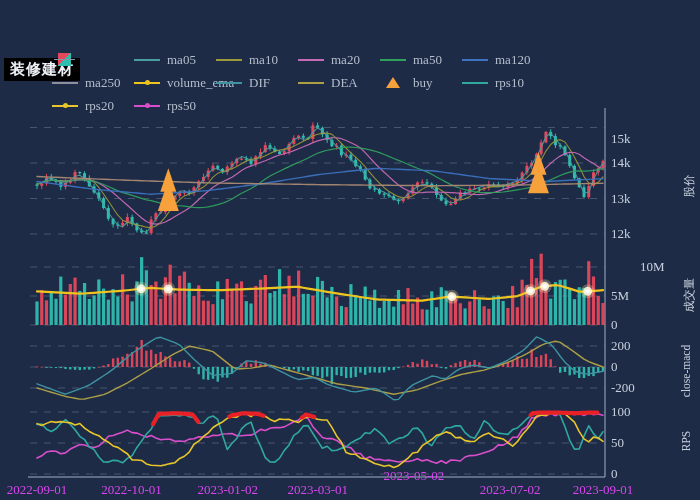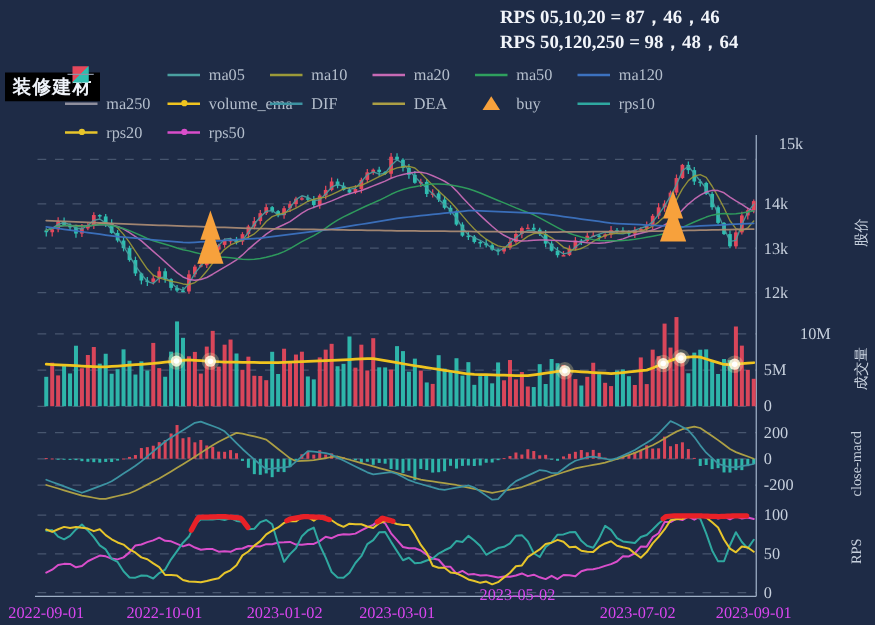--- a/index.html
+++ b/index.html
@@ -33,24 +33,20 @@
   .ylab{position:absolute;font-size:11.5px;color:#c7d0dd;transform:translate(-50%,-50%) rotate(-90deg);
         transform-origin:center;white-space:nowrap;}
   svg{position:absolute;left:0;top:0;}
 </style>
 </head>
 <body>
 
 <div class="stage">
 
 
-  <div class="rps-header">
-    <div>RPS 05,10,20 = 87，46，46</div>
-    <div>RPS 50,120,250 = 98，48，64</div>
-  </div>
 
   <div class="sector-tag">装修建材</div>
 
   <div id="legend">
       <div class="legend-row">
         <div class="legend-item">
           <span class="cs" style="background: linear-gradient(135deg, rgb(228, 72, 92) 50%, rgb(47, 189, 176) 50%);">
             <i></i>
           </span>
         </div>
@@ -649,21 +645,21 @@
       <polyline points="37,458.0697257397603 41.7563025210084,455.7779613587877 46.51260504201681,451.9913867591158 51.26890756302521,451.0871283849709 56.02521008403362,451.17547630910246 60.78151260504202,453.80910144486285 65.53781512605042,452.8633794858395 70.29411764705883,449.0044942006563 75.05042016806723,446.72811574538304 79.80672268907563,444.49305090314505 84.56302521008404,445.0585694886904 89.31932773109244,446.85337887459116 94.07563025210084,447.50084306806355 98.83193277310924,445.8907040184302 103.58823529411765,441.893090690101 108.34453781512605,436.31173109983985 113.10084033613445,435.56417740009846 117.85714285714286,433.6971854422827 122.61344537815125,432.32059090689233 127.36974789915966,430.1135590918231 132.12605042016807,432.6680235685897 136.88235294117646,433.0959193880958 141.6386554621849,435.1328939911066 146.39495798319328,437.1210573267087 151.15126050420167,435.57713833131623 155.9075630252101,438.02813945552975 160.6638655462185,439.81122768775185 165.42016806722688,439.2253649105792 170.1764705882353,439.26944085659 174.9327731092437,441.35748019076823 179.6890756302521,441.0100350666013 184.4453781512605,441.47921293231866 189.2016806722689,439.1521404956542 193.9579831932773,438.81049597083006 198.71428571428572,436.8257123151621 203.47058823529412,437.01977697668815 208.2268907563025,437.12369690364534 212.98319327731093,435.301515825381 217.73949579831933,435.45515909729534 222.49579831932772,434.0311378087948 227.25210084033614,433.8246919909132 232.00840336134453,433.5125117170532 236.76470588235293,435.6635654970951 241.52100840336135,435.7507952579656 246.27731092436974,435.2425139147814 251.03361344537817,435.1668650841955 255.78991596638656,432.9222321166541 260.546218487395,429.3639240265163 265.30252100840335,430.5495152265954 270.05882352941177,428.2804262538963 274.8151260504202,427.4641386638506 279.57142857142856,427.6693122497458 284.327731092437,426.90124846537384 289.0840336134454,424.36849382611996 293.84033613445376,421.8124217444415 298.5966386554622,419.8895650900689 303.3529411764706,416.1258110608089 308.109243697479,418.65391255836875 312.8655462184874,426.6830458220482 317.6218487394958,432.07297357537215 322.3781512605042,437.5820372907136 327.1344537815126,438.6587823979281 331.890756302521,438.577780441272 336.6470588235294,440.38691387767045 341.4033613445378,443.81935066826514 346.15966386554624,446.82743097262124 350.9159663865546,447.830773279767 355.672268907563,453.1934825642781 360.42857142857144,453.4673002184302 365.1848739495798,458.9200945680827 369.94117647058823,456.76990775475883 374.69747899159665,459.6111825974037 379.453781512605,459.29124107774356 384.21008403361344,460.4258338520554 388.96638655462186,460.1068565985766 393.7226890756302,461.07014432586715 398.47899159663865,461.9902108880296 403.2352941176471,461.2803926790462 407.99159663865544,461.4618828737857 412.74789915966386,460.4435757966698 417.5042016806723,458.7496528944308 422.26050420168065,460.8992069081101 427.01680672268907,459.7422298144755 431.7731092436975,461.8538509998626 436.52941176470586,463.2888019242132 441.2857142857143,460.691282771581 446.0420168067227,463.21954592227456 450.79831932773106,459.9762525032951 455.5546218487395,460.2538239326238 460.3109243697479,460.9935298787806 465.06722689075633,457.011035443143 469.8235294117647,455.5795473988146 474.5798319327731,455.46155330347483 479.33613445378154,454.3017725942027 484.0924369747899,452.6747386367064 488.8487394957983,451.31512450109085 493.60504201680675,449.17452643386684 498.3613445378151,444.9151677313488 503.11764705882354,445.1028756616621 507.87394957983196,442.5950201800192 512.6302521008404,437.2846207767195 517.3865546218487,437.31302541095357 522.1428571428571,429.7339105898608 526.8991596638655,426.6111209919687 531.655462184874,417.68157210021496 536.4117647058824,417.63664337772 541.1680672268908,414.8900424818387 545.9243697478992,416.07915340399165 550.6806722689075,413.34953908179887 555.436974789916,415.7465297755619 560.1932773109244,413.03638227730033 564.9495798319327,413.9070765073547 569.7058823529412,413.30315886419214 574.4621848739496,414.7709748155291 579.218487394958,413.3572059067144 583.9747899159664,415.53210426100645 588.7310924369748,413.09192095436475 593.4873949579832,414.8132651039213 598.2436974789916,414.0589317332674 603,415.1851440296881" fill="none" stroke="#d94ecb" stroke-width="1.6" opacity="1" stroke-linejoin="round" stroke-linecap="round"></polyline>
       <polyline points="37,424.567843709169 41.7563025210084,424.0832041459976 46.51260504201681,429.3335320590676 51.26890756302521,431.4422505063224 56.02521008403362,428.72107350567126 60.78151260504202,423.4899470785022 65.53781512605042,419.5732312866361 70.29411764705883,424.3596913071974 75.05042016806723,429.76664854296257 79.80672268907563,436.34074311840175 84.56302521008404,439.54997237834243 89.31932773109244,447.0781769110121 94.07563025210084,449.5686392102192 98.83193277310924,457.04794712239175 103.58823529411765,461.99067227204705 108.34453781512605,462.12391965767165 113.10084033613445,460.355223094245 117.85714285714286,460.65473207990203 122.61344537815125,462.80130371793786 127.36974789915966,458.41477635865124 132.12605042016807,455.6148329318165 136.88235294117646,447.4374069513643 141.6386554621849,440.91981579146176 146.39495798319328,434.14681590548537 151.15126050420167,429.241134859772 155.9075630252101,419.09280448759836 160.6638655462185,415.48187092348854 165.42016806722688,415.66946238658454 170.1764705882353,415.5128856323122 174.9327731092437,415.03429370218316 179.6890756302521,416.0265255485465 184.4453781512605,414.4190088804481 189.2016806722689,416.74376509402896 193.9579831932773,417.4316043217452 198.71428571428572,423.32531200418384 203.47058823529412,422.98900857793313 208.2268907563025,417.7134146509575 212.98319327731093,416.02264773797214 217.73949579831933,419.39431776989073 222.49579831932772,435.1402475653133 227.25210084033614,449.44863156958513 232.00840336134453,443.2823337110517 236.76470588235293,438.55011463661896 241.52100840336135,428.9326394542011 246.27731092436974,424.41639002218346 251.03361344537817,422.1172836348608 255.78991596638656,435.9639758321082 260.546218487395,446.0552796034316 265.30252100840335,457.6040652790244 270.05882352941177,461.9509834311311 274.8151260504202,462.1385390151855 279.57142857142856,458.1407846331889 284.327731092437,450.3988480922975 289.0840336134454,444.96887712301077 293.84033613445376,435.3326536844554 298.5966386554622,432.08855033461487 303.3529411764706,425.8959553641667 308.109243697479,425.6369717662954 312.8655462184874,433.4711199341538 317.6218487394958,440.8846783250419 322.3781512605042,448.2000050961638 327.1344537815126,446.23521949462844 331.890756302521,450.5898350137483 336.6470588235294,450.17480919394603 341.4033613445378,448.36932177638255 346.15966386554624,446.7733409943993 350.9159663865546,442.85510344358585 355.672268907563,440.2087289363415 360.42857142857144,438.02597157422053 365.1848739495798,432.72665868664865 369.94117647058823,433.54885963616834 374.69747899159665,428.6707455223531 379.453781512605,432.3932622866468 384.21008403361344,436.8395919269064 388.96638655462186,443.8447172387407 393.7226890756302,441.0254907150139 398.47899159663865,438.40717687353003 403.2352941176471,437.4731219960705 407.99159663865544,434.77704232604464 412.74789915966386,428.6242924444104 417.5042016806723,428.12151474169116 422.26050420168065,433.08656826888284 427.01680672268907,442.58975737601077 431.7731092436975,445.6163162675863 436.52941176470586,437.54086227628 441.2857142857143,433.75858837512556 446.0420168067227,427.792899487772 450.79831932773106,427.5269209422179 455.5546218487395,425.8747690200365 460.3109243697479,425.6988529837936 465.06722689075633,432.65156694564115 469.8235294117647,436.7197515734427 474.5798319327731,438.247763203916 479.33613445378154,430.68882543232826 484.0924369747899,420.731716163865 488.8487394957983,423.9387280469283 493.60504201680675,430.458762301351 498.3613445378151,433.14333212528504 503.11764705882354,433.7167428356853 507.87394957983196,434.38193680140114 512.6302521008404,429.5797087882186 517.3865546218487,428.0080550049546 522.1428571428571,423.63121808502694 526.8991596638655,418.7745544420378 531.655462184874,414.88353580039313 536.4117647058824,413.9301446233493 541.1680672268908,413.97831848635633 545.9243697478992,413.3309176905151 550.6806722689075,413.4771864283774 555.436974789916,413.27295066429474 560.1932773109244,414.98110226363843 564.9495798319327,426.722840161916 569.7058823529412,440.32850282548566 574.4621848739496,449.09862306688734 579.218487394958,449.01912851712825 583.9747899159664,436.1999935455224 588.7310924369748,425.7681038270547 593.4873949579832,433.5979167335098 598.2436974789916,438.6568743099331 603,431.8117281894945" fill="none" stroke="#2fa8a0" stroke-width="1.6" opacity="1" stroke-linejoin="round" stroke-linecap="round"></polyline>
       <polyline points="37,423.6264454084169 41.7563025210084,425.51401179719653 46.51260504201681,423.3767910008958 51.26890756302521,421.51032433593457 56.02521008403362,422.38432553625415 60.78151260504202,421.586909322296 65.53781512605042,422.25681600027497 70.29411764705883,422.8346848606789 75.05042016806723,424.92425463182246 79.80672268907563,423.452273236752 84.56302521008404,428.0814838557802 89.31932773109244,431.43709381753536 94.07563025210084,433.9535022202759 98.83193277310924,435.65489181532956 103.58823529411765,439.5675732936153 108.34453781512605,442.1827519214219 113.10084033613445,445.92422417785417 117.85714285714286,447.3697891759713 122.61344537815125,450.71315401004637 127.36974789915966,453.75401299001396 132.12605042016807,459.99806378421795 136.88235294117646,460.01317691533444 141.6386554621849,460.47926115467163 146.39495798319328,463.9729540469806 151.15126050420167,465.1913312718076 155.9075630252101,465.4897217238447 160.6638655462185,465.7853021972701 165.42016806722688,464.8412339187437 170.1764705882353,463.5919702055589 174.9327731092437,462.6689409550569 179.6890756302521,458.39869022584674 184.4453781512605,456.2500607029108 189.2016806722689,452.1202305109037 193.9579831932773,444.28705072915386 198.71428571428572,441.1980044461844 203.47058823529412,436.48101565740086 208.2268907563025,432.9245365954323 212.98319327731093,427.54108414761555 217.73949579831933,424.4663904179147 222.49579831932772,421.95052587721045 227.25210084033614,418.3238933513336 232.00840336134453,416.8567414537908 236.76470588235293,417.08570247808854 241.52100840336135,413.74824311176064 246.27731092436974,413.76320363805246 251.03361344537817,416.5417589040787 255.78991596638656,413.28930256793416 260.546218487395,414.6489698292686 265.30252100840335,416.21478961211017 270.05882352941177,419.41403409481705 274.8151260504202,421.4845109109792 279.57142857142856,418.93298371861823 284.327731092437,419.45211055114873 289.0840336134454,419.4161376468393 293.84033613445376,421.2071717778339 298.5966386554622,422.3786034158462 303.3529411764706,418.62704236827517 308.109243697479,416.8068831664663 312.8655462184874,417.6444894496772 317.6218487394958,419.20959454487877 322.3781512605042,420.04997757020914 327.1344537815126,420.06538370422305 331.890756302521,427.3187096605611 336.6470588235294,435.9504969548715 341.4033613445378,442.34541057519897 346.15966386554624,452.5719473023152 350.9159663865546,454.2141209583059 355.672268907563,454.2724722437897 360.42857142857144,458.0395556596148 365.1848739495798,458.67589531434 369.94117647058823,460.9732901996752 374.69747899159665,463.54841631612624 379.453781512605,464.8514635696314 384.21008403361344,466.26875132636206 388.96638655462186,465.25482454677604 393.7226890756302,467.46483522405856 398.47899159663865,465.7393157195727 403.2352941176471,461.9020776401402 407.99159663865544,458.21468902630886 412.74789915966386,452.98903016039134 417.5042016806723,452.320897027334 422.26050420168065,445.70003179749426 427.01680672268907,442.5761059121724 431.7731092436975,439.5094035780741 436.52941176470586,435.2386714064938 441.2857142857143,434.1371582018371 446.0420168067227,431.86358880257103 450.79831932773106,433.36230065198197 455.5546218487395,437.76360942491556 460.3109243697479,437.33638927664543 465.06722689075633,440.62707322635873 469.8235294117647,441.41048657315287 474.5798319327731,441.50196245757314 479.33613445378154,437.3711661748766 484.0924369747899,434.7549291427658 488.8487394957983,433.0142985410305 493.60504201680675,436.6552224792573 498.3613445378151,437.85867588806985 503.11764705882354,438.9187695501934 507.87394957983196,442.7287746245785 512.6302521008404,446.1788287716719 517.3865546218487,441.6770111276819 522.1428571428571,434.73575373348996 526.8991596638655,429.50703925417264 531.655462184874,423.5710007466029 536.4117647058824,416.27754954728357 541.1680672268908,415.3220948835995 545.9243697478992,415.2745388316657 550.6806722689075,412.62 555.436974789916,413.7347508350293 560.1932773109244,412.9422941484094 564.9495798319327,413.9393596014804 569.7058823529412,417.83645065812846 574.4621848739496,422.02565918257943 579.218487394958,431.64159796353397 583.9747899159664,438.88317084996004 588.7310924369748,441.8480737883286 593.4873949579832,437.1567026406074 598.2436974789916,437.99765170225055 603,441.3684625506215" fill="none" stroke="#e7c52b" stroke-width="1.6" opacity="1" stroke-linejoin="round" stroke-linecap="round"></polyline>
       <polyline points="153.02999999999997,424.1933333333334 154.53933333333333,421.4377777777778 156.04866666666666,418.6822222222222 157.558,415.9266666666667 159.06733333333332,413.8481904761905 160.57666666666665,413.80095238095237 162.08599999999998,413.7537142857143 163.59533333333331,413.70647619047617 165.10466666666667,413.6592380952381 166.61399999999998,413.61199999999997 168.12333333333333,413.5647619047619 169.63266666666667,413.5175238095238 171.142,413.4702857142857 172.65133333333333,413.4230476190476 174.16066666666666,413.3758095238095 175.67,413.3285714285714 177.17933333333332,413.28133333333335 178.68866666666665,413.2565333333333 180.198,413.3888 181.70733333333334,413.5210666666667 183.21666666666664,413.6533333333333 184.72599999999997,413.7856 186.23533333333333,413.91786666666667 187.74466666666666,414.05013333333335 189.254,414.18240000000003 190.76333333333332,414.31466666666665 192.27266666666665,414.44693333333333 193.78199999999998,415.96799999999996 195.2913333333333,417.95199999999994 196.80066666666667,419.936 198.30999999999997,421.91999999999996" fill="none" stroke="#e82127" stroke-width="4.2" opacity="1" stroke-linejoin="round" stroke-linecap="round"></polyline>
       <polyline points="229.44000000000003,416.65 230.572,416.03 231.704,415.40999999999997 232.836,415.007 233.96800000000002,414.821 235.10000000000002,414.635 236.23200000000003,414.449 237.36400000000003,414.263 238.496,414.077 239.62800000000001,413.891 240.76000000000002,413.705 241.89200000000002,413.519 243.02400000000003,413.33299999999997 244.15600000000003,413.2648 245.28800000000004,413.3144 246.42,413.36400000000003 247.552,413.4136 248.684,413.46320000000003 249.816,413.51279999999997 250.948,413.5624 252.08,413.61199999999997 253.21200000000002,413.6616 254.344,413.7112 255.476,413.7608 256.608,413.8104 257.74,413.86 258.872,414.23199999999997 260.004,414.604 261.136,414.976 262.26800000000003,415.348 263.4,415.72" fill="none" stroke="#e82127" stroke-width="4.2" opacity="1" stroke-linejoin="round" stroke-linecap="round"></polyline>
       <polyline points="301.88800000000003,417.48699999999997 302.30306666666667,417.23693333333335 302.71813333333336,416.98686666666663 303.1332,416.7368 303.5482666666667,416.4867333333333 303.96333333333337,416.1333333333333 304.3784,415.76959999999997 304.7934666666667,415.40586666666667 305.2085333333333,415.0421333333333 305.6236,414.67839999999995 306.03866666666664,414.5351111111111 306.45373333333333,414.6563555555556 306.8688,414.7776 307.2838666666667,414.8988444444445 307.69893333333334,415.0200888888889 308.114,415.1413333333333 308.52906666666667,415.2625777777778 308.9441333333333,415.3838222222222 309.3592,415.50506666666666 309.7742666666667,415.62631111111114 310.18933333333337,415.74755555555555 310.6044,415.8688 311.0194666666667,415.99004444444444 311.4345333333333,416.1112888888889 311.8496,416.2325333333333 312.26466666666664,416.3537777777778 312.67973333333333,416.4750222222222 313.0948,416.5962666666667 313.50986666666665,416.7175111111111 313.92493333333334,416.83875555555557 314.34,416.96" fill="none" stroke="#e82127" stroke-width="4.2" opacity="1" stroke-linejoin="round" stroke-linecap="round"></polyline>
       <polyline points="530.552,415.0256 532.7782666666667,413.1937066666667 535.0045333333334,412.9986133333333 537.2308,412.80352 539.4570666666666,412.62 541.6833333333333,412.62 543.9096,412.62 546.1358666666666,412.62 548.3621333333333,412.62 550.5884,412.62 552.8146666666667,412.62 555.0409333333333,412.62 557.2672,412.62 559.4934666666667,412.62 561.7197333333334,412.76604444444445 563.946,412.8473333333333 566.1722666666666,412.9286222222222 568.3985333333333,413.00991111111114 570.6247999999999,413.0912 572.8510666666666,413.1724888888889 575.0773333333333,413.2234666666667 577.3036,413.12592 579.5298666666666,413.0283733333333 581.7561333333333,412.9308266666667 583.9824,412.83328 586.2086666666667,412.7357333333333 588.4349333333333,412.6381866666667 590.6612,412.62 592.8874666666667,412.62 595.1137333333334,412.62 597.34,412.62" fill="none" stroke="#e82127" stroke-width="4.2" opacity="1" stroke-linejoin="round" stroke-linecap="round"></polyline>
     </svg>
 
   <div id="tick-layer">
-      <div class="tick" style="left: 611px; top: 115px; margin-left: 12px;">15k</div>
+      <div class="tick" style="left: 611px; top: 139px;">15k</div>
       <div class="tick" style="left: 611px; top: 163px;">14k</div>
       <div class="tick" style="left: 611px; top: 198.5px;">13k</div>
       <div class="tick" style="left: 611px; top: 234px;">12k</div>
       <div class="tick" style="left: 611px; top: 267px; margin-left: 29px;">10M</div>
       <div class="tick" style="left: 611px; top: 296px;">5M</div>
       <div class="tick" style="left: 611px; top: 325px;">0</div>
       <div class="tick" style="left: 611px; top: 346px;">200</div>
       <div class="tick" style="left: 611px; top: 367px;">0</div>
       <div class="tick" style="left: 611px; top: 388px;">-200</div>
       <div class="tick" style="left: 611px; top: 412px;">100</div>

